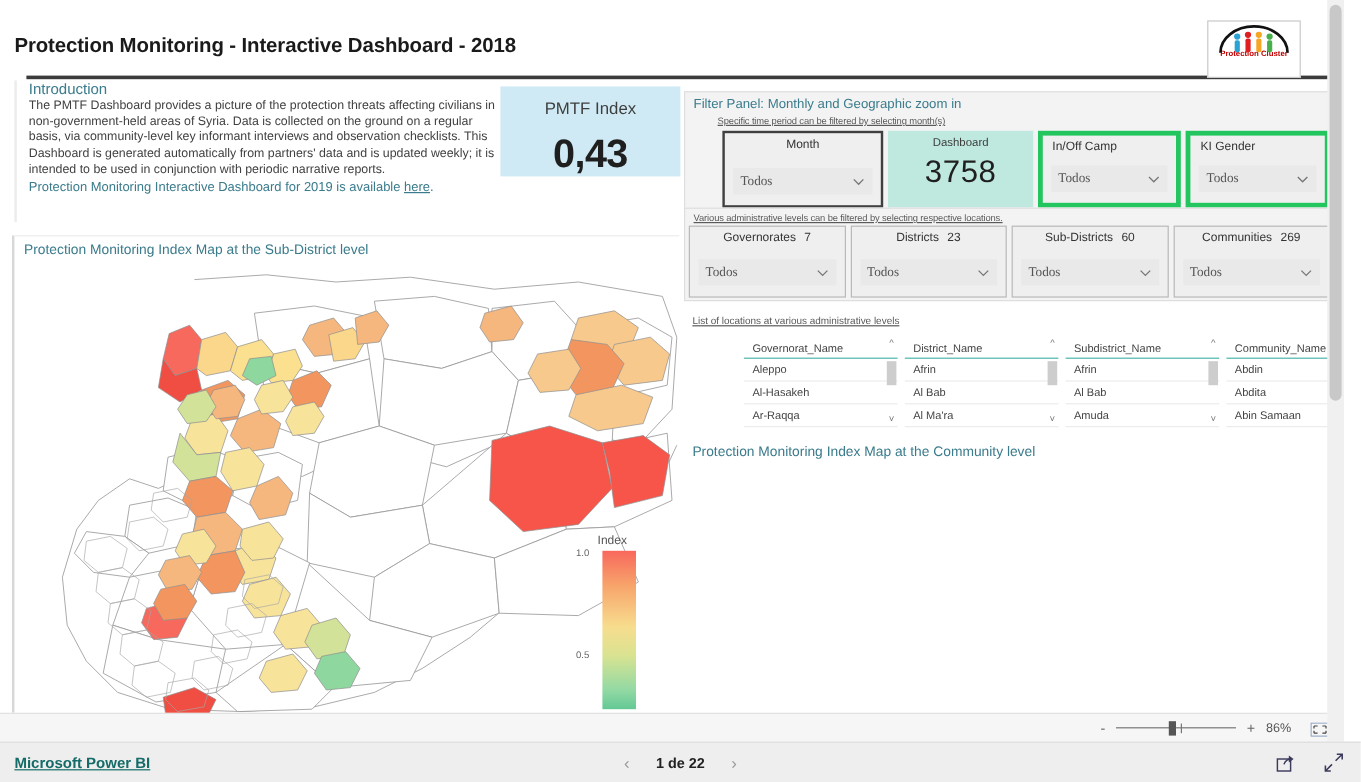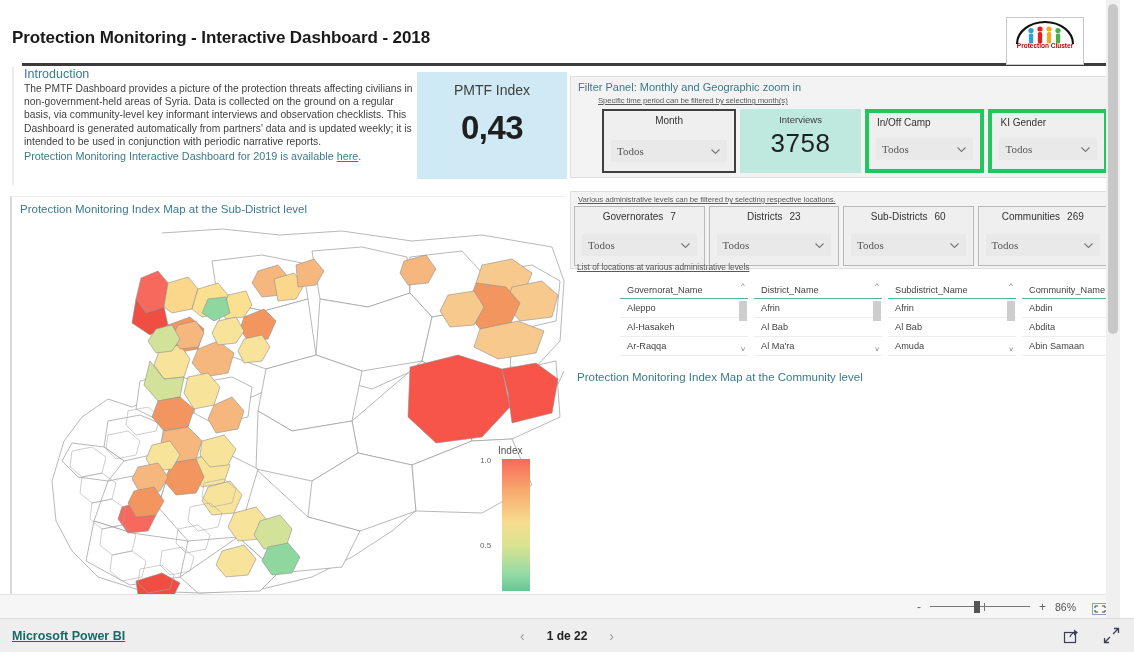--- a/index.html
+++ b/index.html
@@ -36,21 +36,21 @@
     position:absolute; left:12px; top:67px; width:405px; height:118px;
     border-left:2px solid #ececec; padding-left:10px;
   }
   .intro h2 { font-size:12.5px; font-weight:normal; color:#3a7b8c; margin-bottom:1px; }
   .intro p { font-size:10.3px; color:#3f3f3f; line-height:13.2px; }
   .intro .link-line { font-size:10.8px; color:#3a7b8c; line-height:15px; margin-top:1px; }
   .intro .link-line a { color:#3a7b8c; }
 
   
   .pmtf {
-    position:absolute; left:417px; top:72px; width:150px; height:107px;
+    position:absolute; left:417px; top:72px; width:150px; height:75px;
     background:#cfeaf4; display:flex; flex-direction:column; align-items:center;
   }
   .pmtf-label { font-size:14px; color:#3e3e3e; margin-top:10px; }
   .pmtf-value { font-size:33px; font-weight:bold; color:#1f1f1f; margin-top:11px; letter-spacing:-0.5px; }
 
   
   .filter-panel {
     position:absolute; left:570px; top:76px; width:540px; height:102px;
     background:#f3f3f3; border:1px solid #dedede;
   }
@@ -74,21 +74,21 @@
   .chev svg { display:block; }
 
   .kpi-tile {
     background:#bfe8de; display:flex; flex-direction:column; align-items:center;
   }
   .kpi-label { font-size:9.5px; color:#3c3c3c; margin-top:5px; }
   .kpi-value { font-size:26px; color:#1f1f1f; margin-top:3px; letter-spacing:0.5px; }
 
   
   .geo-panel {
-    position:absolute; left:570px; top:191px; width:540px; height:78px;
+    position:absolute; left:570px; top:173px; width:540px; height:78px;
     background:#f3f3f3; border:1px solid #dedede;
   }
   .geo-sub {
     position:absolute; left:7px; top:3px; font-size:7.8px; color:#5a5a5a;
     text-decoration:underline; letter-spacing:-0.1px;
   }
   .geo-row { position:absolute; left:3px; top:14px; width:534px; height:60px; display:flex; gap:4px; }
   .geo-slicer { flex:1; background:#efefef; border:1px solid #b9b9b9; position:relative; }
   .geo-title { text-align:center; font-size:10px; color:#333; padding-top:4px; }
   .geo-count { font-size:10px; color:#333; margin-left:7px; }
@@ -221,21 +221,21 @@
             <span>Todos</span>
             <span class="chev">
               <svg width="11" height="11" viewBox="0 0 11 11">
                   <path d="M1.5 3.5 L5.5 7.5 L9.5 3.5" fill="none" stroke="#777" stroke-width="1.1"></path>
                 </svg>
             </span>
           </div>
         </div>
 
         <div class="kpi-tile" style="width:130px">
-          <div class="kpi-label">Interviews</div>
+          <div class="kpi-label">Dashboard</div>
           <div class="kpi-value">3758</div>
         </div>
 
         <div class="slicer" style="width:128px">
           <div class="slicer-title left">In/Off Camp</div>
           <div class="slicer-combo">
             <span>Todos</span>
             <span class="chev">
               <svg width="11" height="11" viewBox="0 0 11 11">
                   <path d="M1.5 3.5 L5.5 7.5 L9.5 3.5" fill="none" stroke="#777" stroke-width="1.1"></path>

